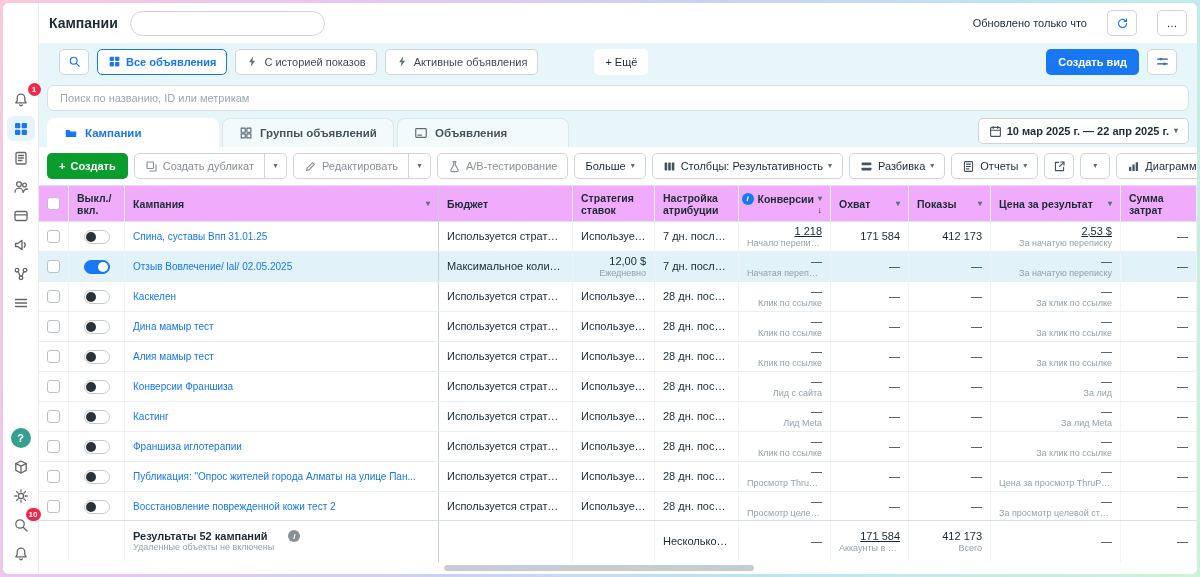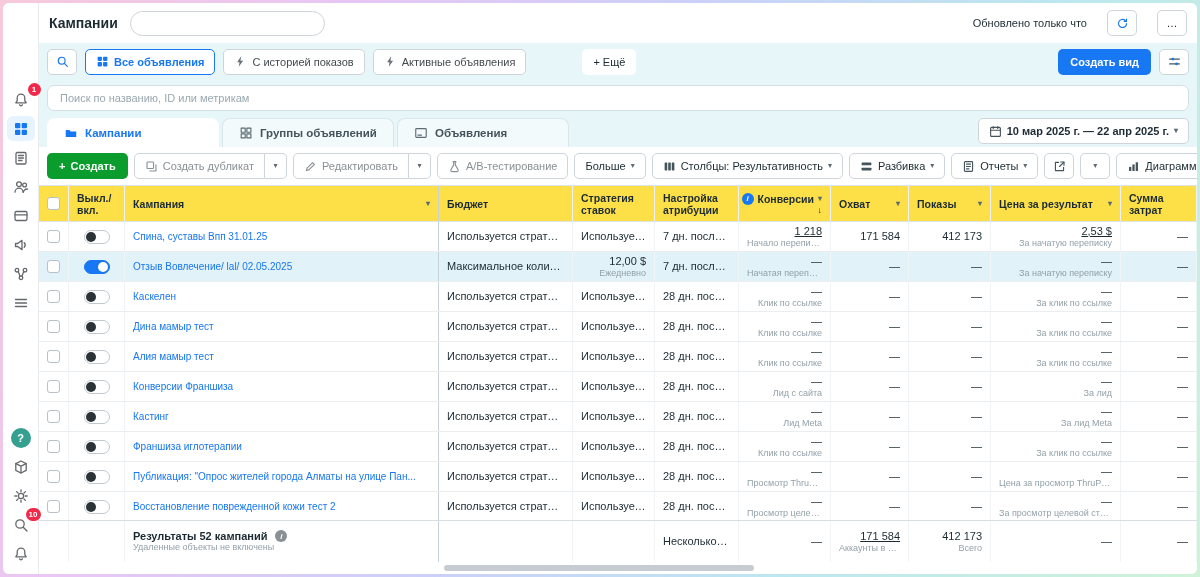--- a/index.html
+++ b/index.html
@@ -41,21 +41,21 @@
   .btn svg { width:13px; height:13px; stroke:#44545c; fill:none; stroke-width:1.4;
     stroke-linecap:round; stroke-linejoin:round; }
   .btn.icon-only { width:30px; padding:0; justify-content:center; }
   .btn.blue-icon svg { stroke:#1877f2; }
   .btn.muted { color:#8a9096; }
   .btn.muted svg { stroke:#8a9096; }
   .btn.dark { color:#1c2b33; }
   .caret { font-size:8px; color:#5f6b73; line-height:1; }
 
   
-  .views { flex:0 0 37px; display:flex; align-items:center; gap:8px; padding:0 8px; background:#e7f6f9; }
+  .views { flex:0 0 37px; display:flex; align-items:center; gap:8px; padding:0 20px; background:#e7f6f9; }
   .view-tab.active { border:1px solid #1877f2; color:#1877f2; font-weight:700; }
   .btn-blue { height:26px; padding:0 12px; background:#1877f2; color:#fff; border:none;
     border-radius:5px; font-size:11px; font-weight:700; display:inline-flex; align-items:center; }
   .ml-auto { margin-left:auto; }
 
   
   .searchrow { padding:5px 8px 6px; }
   .big-search { width:100%; height:26px; border:1px solid #d7dee2; border-radius:7px;
     background:#fff; padding:0 12px; font-size:11px; color:#1c2b33; outline:none; }
   .big-search::placeholder { color:#9aa8b0; }
@@ -76,21 +76,21 @@
   .btn-green { height:26px; padding:0 12px; background:#0a9c2c; color:#fff; border:none;
     border-radius:5px; font-size:11px; font-weight:700; display:inline-flex; align-items:center; gap:5px; }
   .group { display:inline-flex; }
   .group .btn:first-child { border-radius:5px 0 0 5px; }
   .group .btn.caret-btn { border-radius:0 5px 5px 0; border-left:none; width:22px; padding:0; justify-content:center; }
   .toolbar-right { margin-left:auto; display:flex; align-items:center; gap:6px; }
 
   
   .table { flex:1; display:flex; flex-direction:column; min-height:0; border-top:1px solid #dde3e7;
     --cols: 30px 56px 314px 134px 82px 84px 92px 78px 82px 130px 1fr; }
-  .thead { flex:0 0 auto; display:grid; grid-template-columns:var(--cols); border-bottom:1px solid #dde3e7; background:#fde047; }
+  .thead { flex:0 0 auto; display:grid; grid-template-columns:var(--cols); border-bottom:1px solid #dde3e7; background:#f0abfc; }
   .hcell { display:flex; align-items:center; gap:4px; padding:4px 8px; min-height:35px;
     border-right:1px solid #edf1f3; font-size:10.5px; font-weight:700; color:#1c2b33; }
   .hcell .caret { margin-left:auto; }
   .hcell.col-result { flex-direction:column; align-items:flex-end; justify-content:center; gap:0; }
   .hrow { display:flex; align-items:center; gap:4px; }
   .sortmark { font-size:9px; color:#1c2b33; }
   .strong-div { border-right:1px solid #c7d2d8 !important; }
 
   .tbody { flex:1; min-height:0; overflow:hidden; background:#fff; }
   .trow { display:grid; grid-template-columns:var(--cols); border-bottom:1px solid #ebeef1;
@@ -113,21 +113,21 @@
   .tog::after { content:""; position:absolute; top:1px; left:1px; width:10px; height:10px;
     border-radius:50%; background:#2c3338; }
   .tog.on { background:#1877f2; border-color:#1877f2; }
   .tog.on::after { left:auto; right:1px; background:#fff; }
 
   .tfoot { flex:0 0 auto; display:grid; grid-template-columns:var(--cols); border-top:1px solid #d8dee2;
     background:#fff; min-height:42px; }
   .fcell { padding:4px 8px; border-right:1px solid #f1f4f6; display:flex; flex-direction:column;
     justify-content:center; min-width:0; }
   .fcell.num { align-items:flex-end; text-align:right; }
-  .ftitle { font-size:11px; font-weight:700; color:#1c2b33; display:flex; align-items:flex-end; gap:8px; white-space:nowrap; }
+  .ftitle { font-size:11px; font-weight:700; color:#1c2b33; display:flex; align-items:flex-end; gap:21px; white-space:nowrap; }
   .info { width:12px; height:12px; border-radius:50%; background:#1877f2; color:#fff; font-size:8px;
     font-style:italic; font-weight:700; display:inline-flex; align-items:center; justify-content:center; flex:0 0 auto; }
   .info.gray { background:#8a9096; }
 
   .hscroll { flex:0 0 12px; height:12px; background:#fff; position:relative; }
   .hthumb { position:absolute; top:3px; left:405px; width:310px; height:6px; border-radius:3px; background:#c6ccd1; }
 </style>
 </head>
 <body>
 

